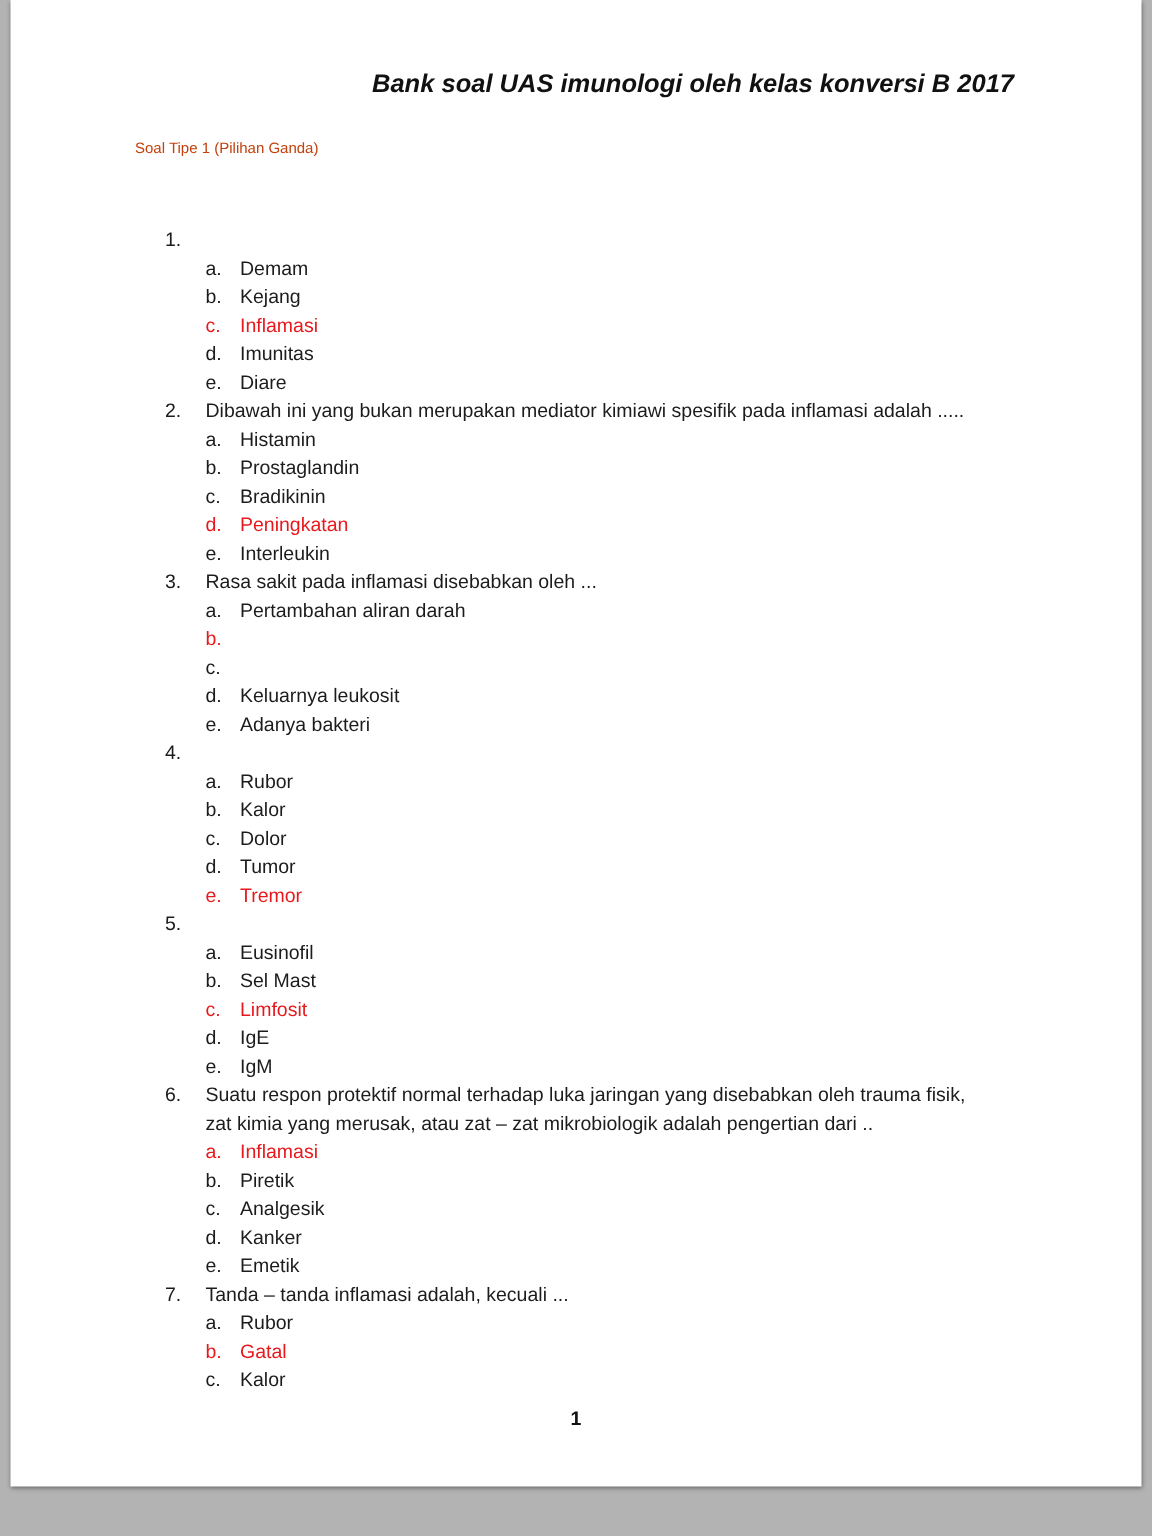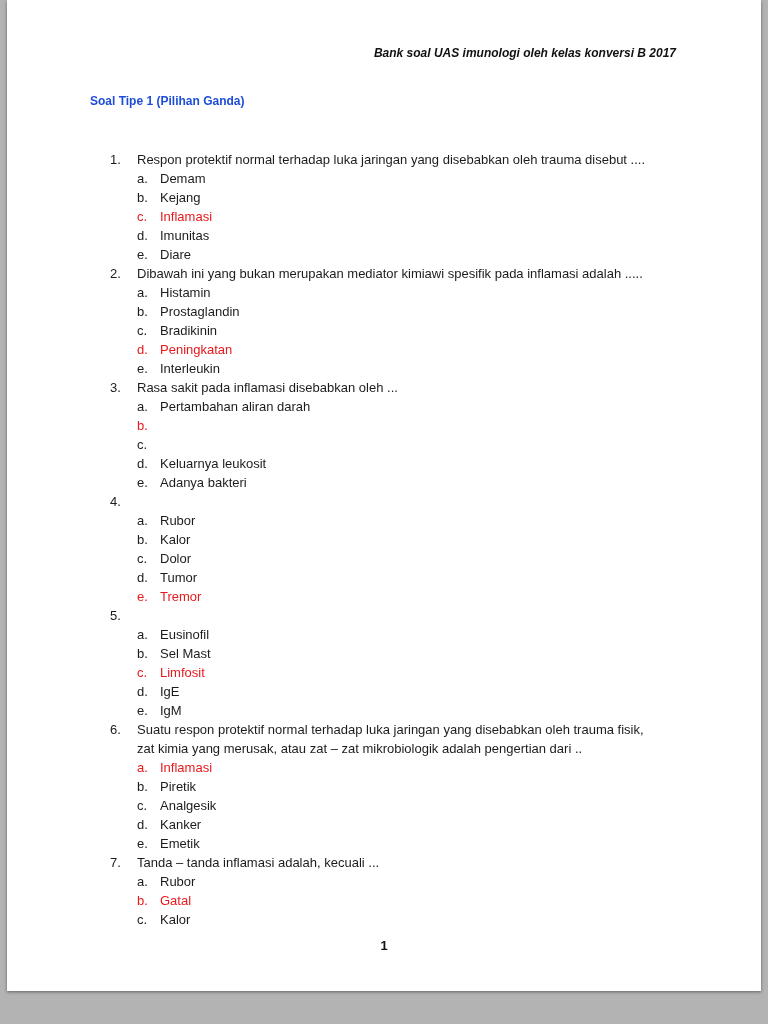--- a/index.html
+++ b/index.html
@@ -17,31 +17,31 @@
     position:absolute;
     left:7px; right:7px; top:0;
     height:991px;
     background:#ffffff;
     box-shadow:0 1px 3px rgba(0,0,0,0.45);
     color:#1c1c1c;
   }
   .doc-header {
     position:absolute;
     top:46px; right:85px;
-    font-size:12px;
+    font-size:17px;
     font-weight:bold;
     font-style:italic;
     color:#111;
   }
   .doc-title {
     position:absolute;
     top:94px; left:83px;
-    font-size:12px;
-    font-weight:bold;
-    color:#1d4ed8;
+    font-size:10px;
+    font-weight:normal;
+    color:#c2410c;
   }
   .questions {
     position:absolute;
     top:150px; left:0; right:0;
   }
   .q-row {
     display:flex;
     padding-left:103px;
     padding-right:100px;
     font-size:13px;
@@ -76,21 +76,20 @@
 <body>
 
 <div class="canvas">
   <div class="sheet">
     <div class="doc-header">Bank soal UAS imunologi oleh kelas konversi B 2017</div>
     <div class="doc-title">Soal Tipe 1 (Pilihan Ganda)</div>
     <div class="questions" id="question-list">
         <div class="q-block">
           <div class="q-row">
             <span class="q-num">1.</span>
-            <span class="q-text">Respon protektif normal terhadap luka jaringan yang disebabkan oleh trauma disebut ....</span>
           </div>
           <div class="opt-row">
             <span class="opt-letter">a.</span>
             <span class="opt-text">Demam</span>
           </div>
           <div class="opt-row">
             <span class="opt-letter">b.</span>
             <span class="opt-text">Kejang</span>
           </div>
           <div class="opt-row red">

